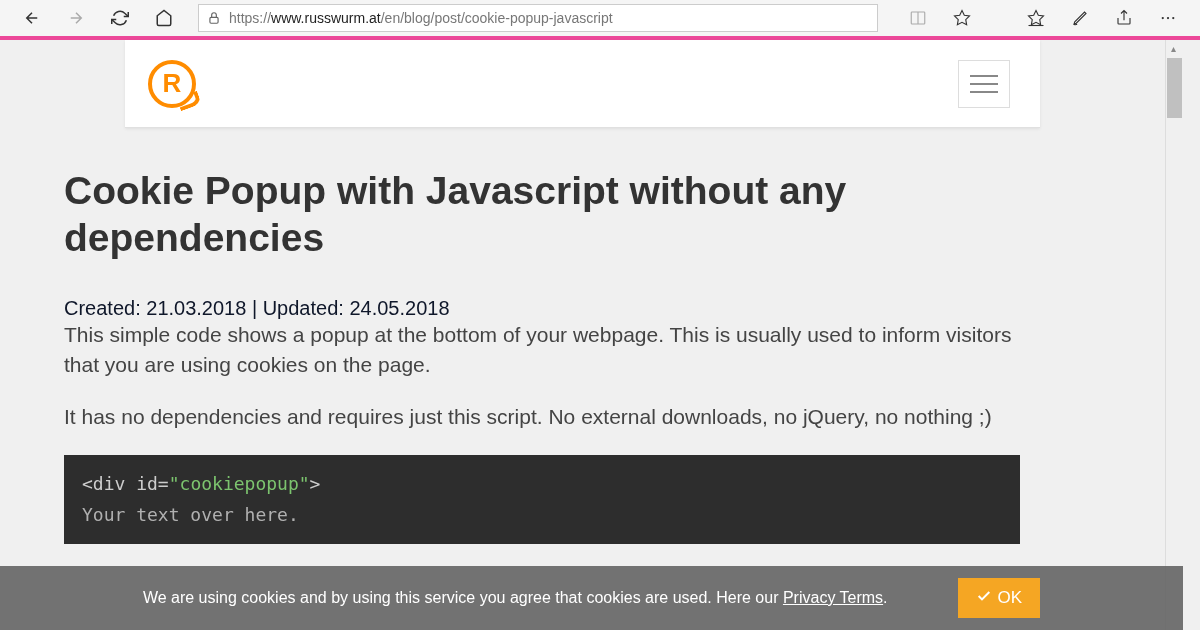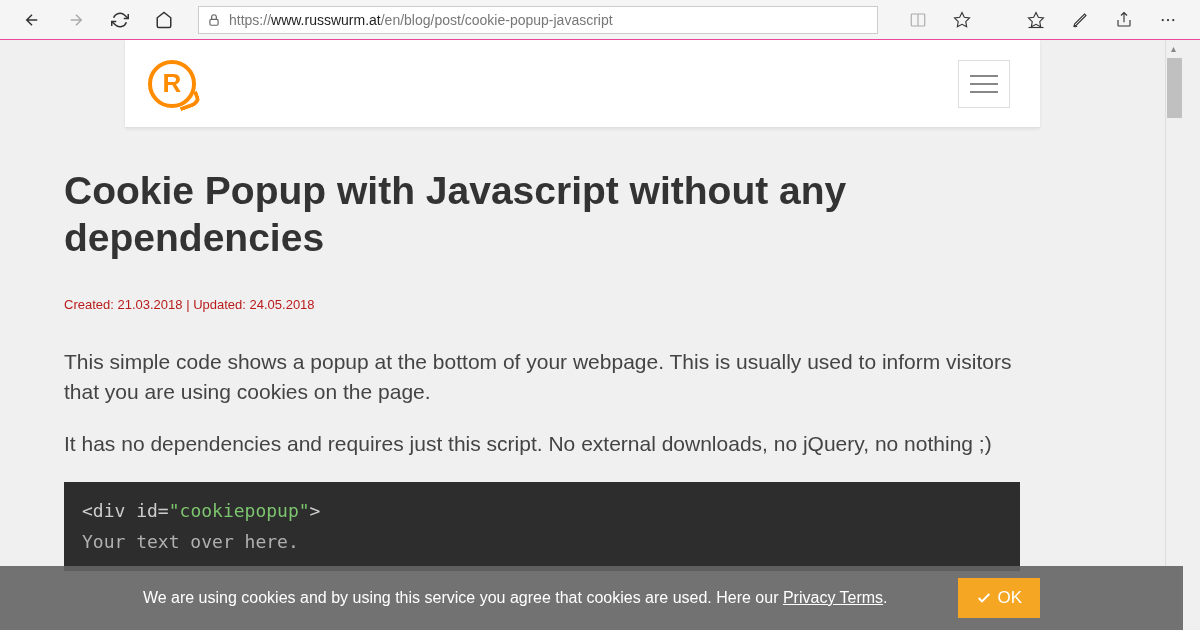--- a/index.html
+++ b/index.html
@@ -11,21 +11,21 @@
       overflow: hidden;
       position: relative;
     }
     
     
     .browser-toolbar {
       display: flex;
       align-items: center;
       height: 40px;
       background: #f5f5f5;
-      border-bottom: 1px solid #ec4899;
+      border-bottom: 4px solid #ec4899;
       padding: 0 10px;
       gap: 0;
     }
     .nav-btn {
       width: 44px;
       height: 40px;
       display: flex;
       align-items: center;
       justify-content: center;
       color: #333;
@@ -171,23 +171,22 @@
       padding: 35px 145px 0 64px;
     }
     .article-title {
       font-size: 39px;
       font-weight: bold;
       color: #333;
       line-height: 1.2;
       margin-bottom: 35px;
     }
     .article-meta {
-      font-size: 13px;
-      color: #b91c1c;
-      margin-bottom: 35px;
+      font-size: 20px;
+      color: #0f172a;
     }
     .article-body {
       font-size: 21px;
       color: #444;
       line-height: 1.45;
     }
     .article-body p { margin-bottom: 22px; }
     
     .code-block {
       background: #2d2d2d;
@@ -224,21 +223,20 @@
     }
     .cookie-ok {
       background: #f5a623;
       color: #fff;
       border: none;
       padding: 10px 18px;
       font-size: 17px;
       margin-left: 22px;
       cursor: pointer;
       display: flex;
-      align-items: center;
       gap: 6px;
     }
     .cookie-ok svg { width: 16px; height: 16px; }
   </style>
 </head>
 <body>
 
 <div class="browser-toolbar">
   <div class="nav-btn">
     <svg viewBox="0 0 24 24" fill="none" stroke="currentColor" stroke-width="2">

